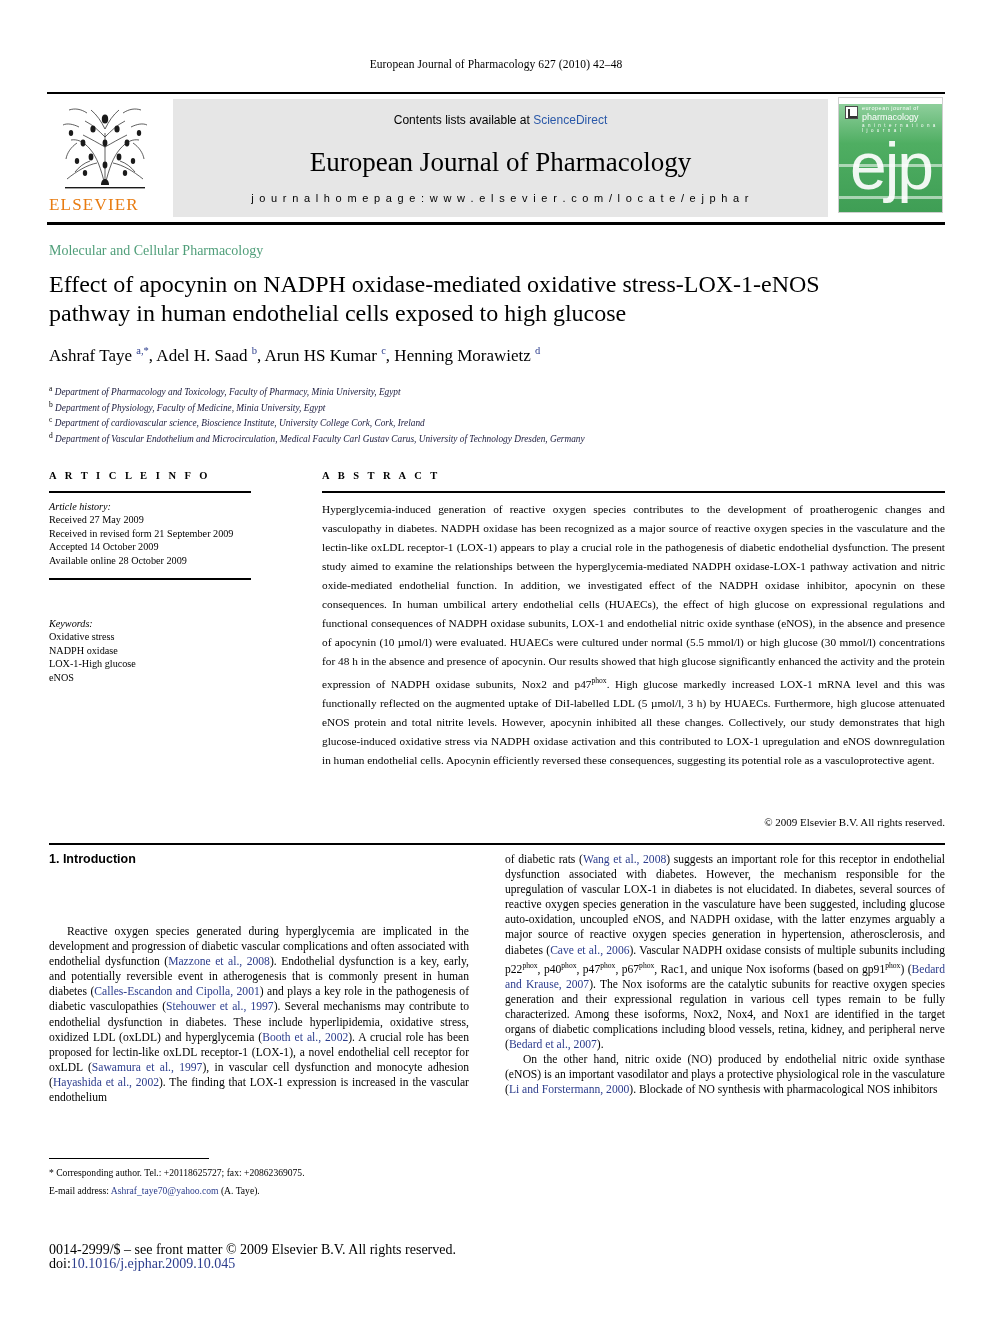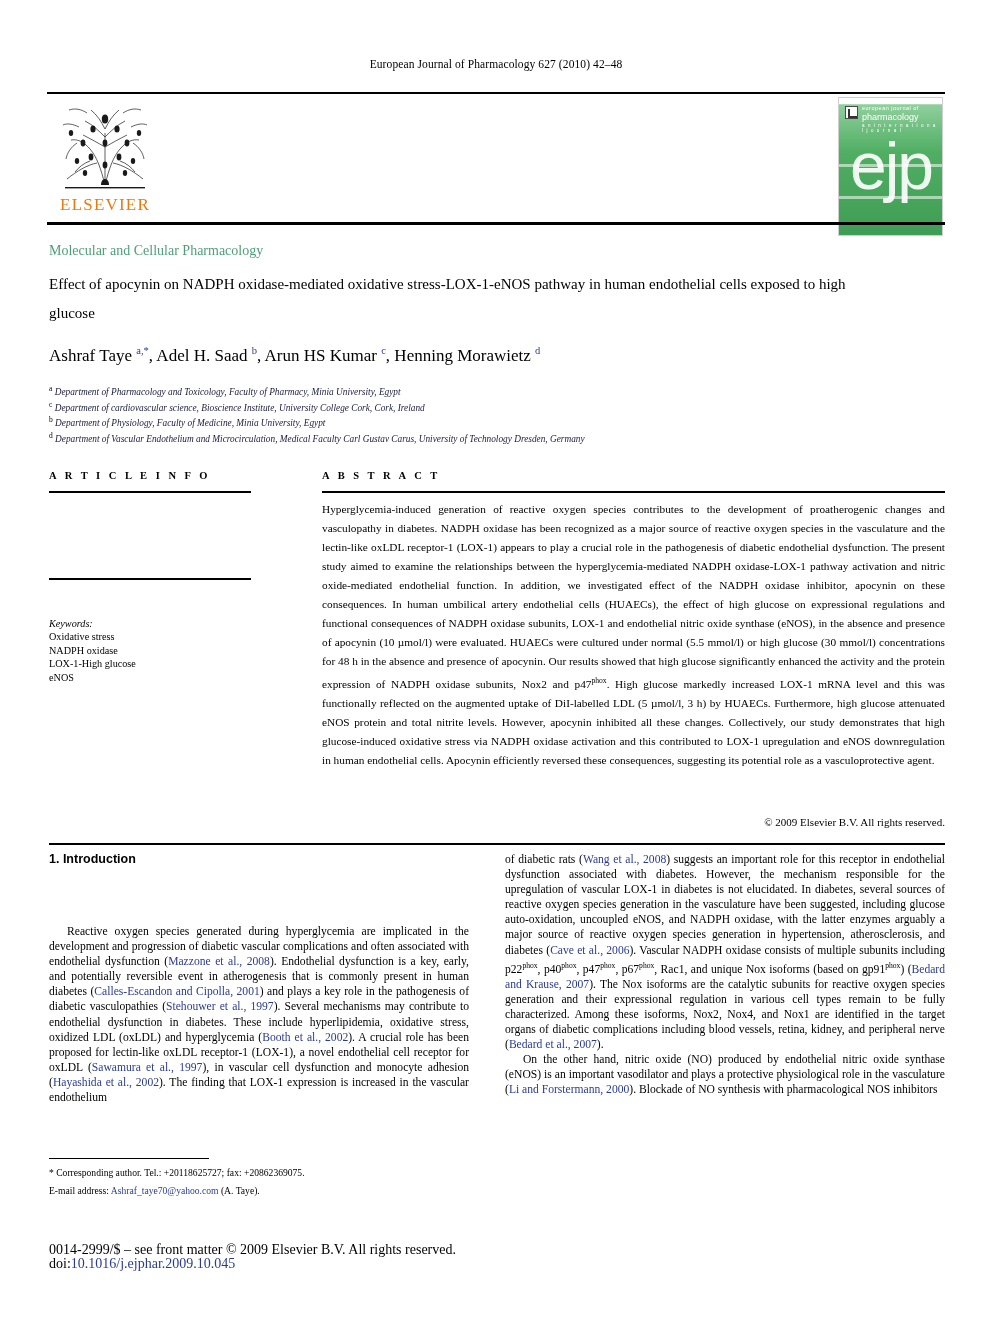--- a/index.html
+++ b/index.html
@@ -61,21 +61,20 @@
     left: 8px;
     width: 96px;
     height: 92px;
     overflow: hidden;
   }
   .elsevier-word {
     position: absolute;
     left: 0;
     top: 96px;
     width: 112px;
-    text-align: center;
     font-family: "Liberation Serif", serif;
     font-size: 17px;
     letter-spacing: 1.2px;
     color: #e87b10;
     font-weight: 400;
   }
   .central-band {
     position: absolute;
     top: 7px;
     left: 126px;
@@ -112,21 +111,21 @@
     text-align: center;
     font-family: "Liberation Sans", sans-serif;
     font-size: 11px;
     letter-spacing: 1.3px;
   }
   .ejp-cover {
     position: absolute;
     top: 5px;
     left: 791px;
     width: 105px;
-    height: 139px;
+    height: 116px;
     background: linear-gradient(180deg, #ffffff 0%, #ffffff 4%, #8fcf9c 5%, #4fae62 40%, #3f9e55 100%);
     border: 1px solid #cfcfcf;
     box-sizing: border-box;
     overflow: hidden;
   }
   .ejp-top-white {
     position: absolute;
     top: 0; left: 0; right: 0; height: 6px; background: #ffffff;
   }
   .ejp-head {
@@ -212,21 +211,21 @@
     left: 49px;
     font-family: "Liberation Serif", serif;
     font-size: 14px;
     color: #4f9e79;
   }
   .article-title {
     position: absolute;
     top: 270px;
     left: 49px;
     width: 830px;
-    font-size: 15px;
+    font-size: 24px;
     line-height: 29px;
   }
   .authors {
     position: absolute;
     top: 345px;
     left: 49px;
     width: 830px;
     font-size: 17px;
   }
   .authors sup {
@@ -460,20 +459,27 @@
             <ellipse cx="28" cy="74" rx="2.2" ry="3"></ellipse>
             <ellipse cx="68" cy="74" rx="2.2" ry="3"></ellipse>
             <path d="M44 86 C44 78 52 78 52 86 Z"></path>
           </g>
           <rect x="8" y="88" width="80" height="1.4" fill="#1a1a1a"></rect>
         </svg>
       </div>
       <div class="elsevier-word">ELSEVIER</div>
     </div>
 
+    <div class="central-band">
+      <div class="contents-line">
+        <span>Contents lists available at </span><span class="sciencedirect-link">ScienceDirect</span>
+      </div>
+      <div class="journal-title">European Journal of Pharmacology</div>
+      <div class="homepage-line">j o u r n a l   h o m e p a g e :   w w w . e l s e v i e r . c o m / l o c a t e / e j p h a r</div>
+    </div>
 
     <div class="ejp-cover">
       <div class="ejp-top-white"></div>
       <div class="ejp-head">
         <div class="ejp-mini-logo"></div>
         <div class="ejp-title-1">european journal of</div>
         <div class="ejp-title-2">pharmacology</div>
         <div class="ejp-title-3">a n   i n t e r n a t i o n a l   j o u r n a l</div>
       </div>
       <div class="ejp-stripe" style="top:66px"></div>
@@ -482,30 +488,37 @@
     </div>
 
     <div class="masthead-rule-bottom"></div>
   </div>
 
   <div class="section-label">Molecular and Cellular Pharmacology</div>
   <h1 class="article-title" style="margin:0;font-weight:normal;">Effect of apocynin on NADPH oxidase-mediated oxidative stress-LOX-1-eNOS pathway in human endothelial cells exposed to high glucose</h1>
   <div class="authors">Ashraf Taye <sup>a,*</sup>, Adel H. Saad <sup>b</sup>, Arun HS Kumar <sup>c</sup>, Henning Morawietz <sup>d</sup></div>
   <div class="affiliations">
       <div><span class="aff-mark">a</span> Department of Pharmacology and Toxicology, Faculty of Pharmacy, Minia University, Egypt</div>
+      <div><span class="aff-mark">b</span> Department of Physiology, Faculty of Medicine, Minia University, Egypt</div>
       <div><span class="aff-mark">c</span> Department of cardiovascular science, Bioscience Institute, University College Cork, Cork, Ireland</div>
-      <div><span class="aff-mark">b</span> Department of Physiology, Faculty of Medicine, Minia University, Egypt</div>
       <div><span class="aff-mark">d</span> Department of Vascular Endothelium and Microcirculation, Medical Faculty Carl Gustav Carus, University of Technology Dresden, Germany</div>
     </div>
 
   <div class="info-head">A R T I C L E   I N F O</div>
   <div class="abstract-head">A B S T R A C T</div>
   <div class="rule-info"></div>
   <div class="rule-abstract"></div>
 
+  <div class="article-history">
+      <div class="lbl">Article history:</div>
+      <div>Received 27 May 2009</div>
+      <div>Received in revised form 21 September 2009</div>
+      <div>Accepted 14 October 2009</div>
+      <div>Available online 28 October 2009</div>
+    </div>
   <div class="rule-kw"></div>
   <div class="keywords">
       <div class="lbl">Keywords:</div>
       <div>Oxidative stress</div>
       <div>NADPH oxidase</div>
       <div>LOX-1-High glucose</div>
       <div>eNOS</div>
     </div>
 
   <div class="abstract-body">Hyperglycemia-induced generation of reactive oxygen species contributes to the development of proatherogenic changes and vasculopathy in diabetes. NADPH oxidase has been recognized as a major source of reactive oxygen species in the vasculature and the lectin-like oxLDL receptor-1 (LOX-1) appears to play a crucial role in the pathogenesis of diabetic endothelial dysfunction. The present study aimed to examine the relationships between the hyperglycemia-mediated NADPH oxidase-LOX-1 pathway activation and nitric oxide-mediated endothelial function. In addition, we investigated effect of the NADPH oxidase inhibitor, apocynin on these consequences. In human umbilical artery endothelial cells (HUAECs), the effect of high glucose on expressional regulations and functional consequences of NADPH oxidase subunits, LOX-1 and endothelial nitric oxide synthase (eNOS), in the absence and presence of apocynin (10 µmol/l) were evaluated. HUAECs were cultured under normal (5.5 mmol/l) or high glucose (30 mmol/l) concentrations for 48 h in the absence and presence of apocynin. Our results showed that high glucose significantly enhanced the activity and the protein expression of NADPH oxidase subunits, Nox2 and p47<sup>phox</sup>. High glucose markedly increased LOX-1 mRNA level and this was functionally reflected on the augmented uptake of DiI-labelled LDL (5 µmol/l, 3 h) by HUAECs. Furthermore, high glucose attenuated eNOS protein and total nitrite levels. However, apocynin inhibited all these changes. Collectively, our study demonstrates that high glucose-induced oxidative stress via NADPH oxidase activation and this contributed to LOX-1 upregulation and eNOS downregulation in human endothelial cells. Apocynin efficiently reversed these consequences, suggesting its potential role as a vasculoprotective agent.</div>

